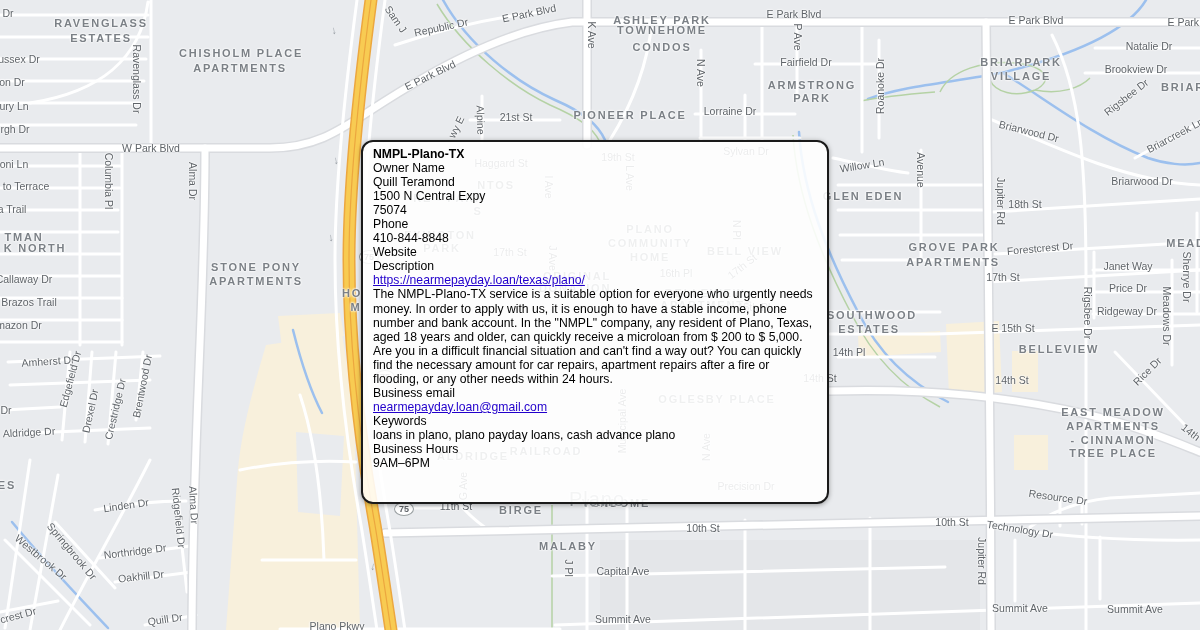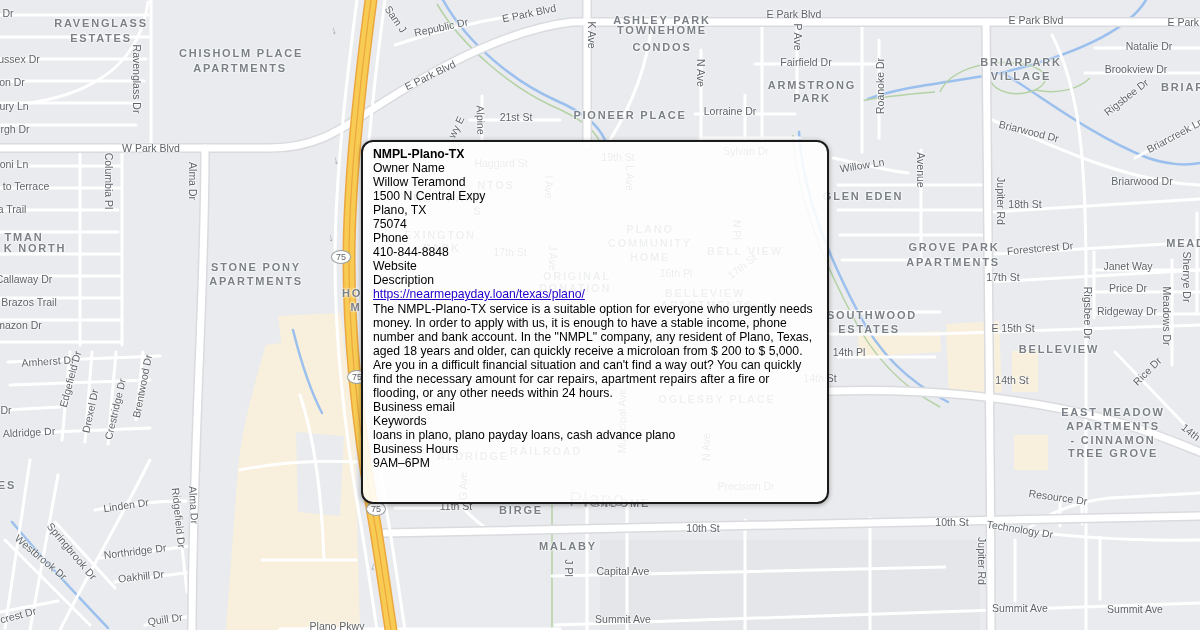--- a/index.html
+++ b/index.html
@@ -6,21 +6,21 @@
   body{width:1200px;height:630px;overflow:hidden;position:relative;background:#e9ebee;
        font-family:"Liberation Sans",sans-serif;}
   #map{position:absolute;left:0;top:0;z-index:0;}
   #labels{position:absolute;left:0;top:0;width:1200px;height:630px;z-index:5;pointer-events:none;}
   .lbl{position:absolute;transform:translate(-50%,-50%);white-space:nowrap;
        text-shadow:0 0 2px #fff,0 0 2px #fff,0 0 3px #fff;}
   .s{color:#5f6469;font-size:10.5px;}
   .a{color:#7b8086;font-size:11px;font-weight:bold;letter-spacing:1.8px;}
   .c{color:#9aa0a6;font-size:20px;font-weight:500;letter-spacing:1px;}
   .sh{background:#fff;border:1.5px solid #9aa0a2;border-radius:50%;color:#606469;
-      font-size:9px;font-weight:normal;padding:1px 4px;text-shadow:none;line-height:10px;}
+      font-size:9px;font-weight:bold;padding:1px 4px;text-shadow:none;line-height:10px;margin-left:28px;}
   .ar{color:#9aa0a6;font-size:11px;text-shadow:none;}
   #card{position:absolute;left:361px;top:140px;width:468px;height:364px;box-sizing:border-box;
         background:rgba(255,255,255,0.88);border:2px solid #1a1a1a;border-radius:12px;
         box-shadow:0 1px 5px rgba(0,0,0,0.35);padding:5px 10px;z-index:10;
         font-size:12.2px;line-height:14.05px;color:#000;}
   #card .b{font-weight:bold;}
   #card a{color:#2200cc;text-decoration:underline;cursor:pointer;}
 </style>
 </head>
 <body>
@@ -132,21 +132,21 @@
     <div class="lbl a" style="left: 954px; top: 247px;">GROVE PARK</div>
     <div class="lbl a" style="left: 953px; top: 262px;">APARTMENTS</div>
     <div class="lbl a" style="left: 863px; top: 196px;">GLEN EDEN</div>
     <div class="lbl a" style="left: 1186px; top: 243px;">MEAD</div>
     <div class="lbl a" style="left: 872px; top: 315px;">SOUTHWOOD</div>
     <div class="lbl a" style="left: 869px; top: 329px;">ESTATES</div>
     <div class="lbl a" style="left: 1059px; top: 349px;">BELLEVIEW</div>
     <div class="lbl a" style="left: 1113px; top: 412px;">EAST MEADOW</div>
     <div class="lbl a" style="left: 1113px; top: 426px;">APARTMENTS</div>
     <div class="lbl a" style="left: 1113px; top: 440px;">- CINNAMON</div>
-    <div class="lbl a" style="left: 1113px; top: 453px;">TREE GROVE</div>
+    <div class="lbl a" style="left: 1113px; top: 453px;">TREE PLACE</div>
     <div class="lbl a" style="left: 7px; top: 485px;">ES</div>
     <div class="lbl a" style="left: 521px; top: 510px;">BIRGE</div>
     <div class="lbl a" style="left: 616px; top: 503px;">VENDOME</div>
     <div class="lbl a" style="left: 568px; top: 546px;">MALABY</div>
     <div class="lbl a" style="left: 352px; top: 293px;">HO</div>
     <div class="lbl a" style="left: 356px; top: 307px;">M</div>
     <div class="lbl a" style="left: 496px; top: 185px;">NTOS</div>
     <div class="lbl a" style="left: 449px; top: 198px;">RE - PARK</div>
     <div class="lbl a" style="left: 478px; top: 211px;">S</div>
     <div class="lbl a" style="left: 440px; top: 235px;">EXINGTON</div>
@@ -266,28 +266,28 @@
     <div class="lbl sh" style="left: 376px; top: 509px;">75</div>
     <div class="lbl ar" style="left: 334px; top: 30px; transform: translate(-50%, -50%) rotate(-8deg);">↓</div>
     <div class="lbl ar" style="left: 336px; top: 160px; transform: translate(-50%, -50%) rotate(-8deg);">↓</div>
     <div class="lbl ar" style="left: 331px; top: 237px; transform: translate(-50%, -50%) rotate(-5deg);">↓</div>
     <div class="lbl ar" style="left: 373px; top: 566px; transform: translate(-50%, -50%) rotate(8deg);">↓</div>
   </div>
 
 <div id="card">
   <div class="b">NMPL-Plano-TX</div>
   <div>Owner Name</div>
-  <div>Willow Teramond</div>
+  <div>Quill Teramond</div>
   <div>1500 N Central Expy</div>
-  <div>Plano, TX</div>
   <div>75074</div>
   <div>Phone</div>
   <div>410-844-8848</div>
   <div>Website</div>
   <div>Description</div>
   <div><a>https://nearmepayday.loan/texas/plano/</a></div>
   <div>The NMPL-Plano-TX service is a suitable option for everyone who urgently needs money. In order to apply with us, it is enough to have a stable income, phone number and bank account. In the "NMPL" company, any resident of Plano, Texas, aged 18 years and older, can quickly receive a microloan from $ 200 to $ 5,000. Are you in a difficult financial situation and can't find a way out? You can quickly find the necessary amount for car repairs, apartment repairs after a fire or flooding, or any other needs within 24 hours.</div>
   <div>Business email</div>
+  <div><a>nearmepayday.loan@gmail.com</a></div>
   <div>Keywords</div>
   <div>loans in plano, plano payday loans, cash advance plano</div>
   <div>Business Hours</div>
   <div>9AM–6PM</div>
 </div>
 
 </body></html>

